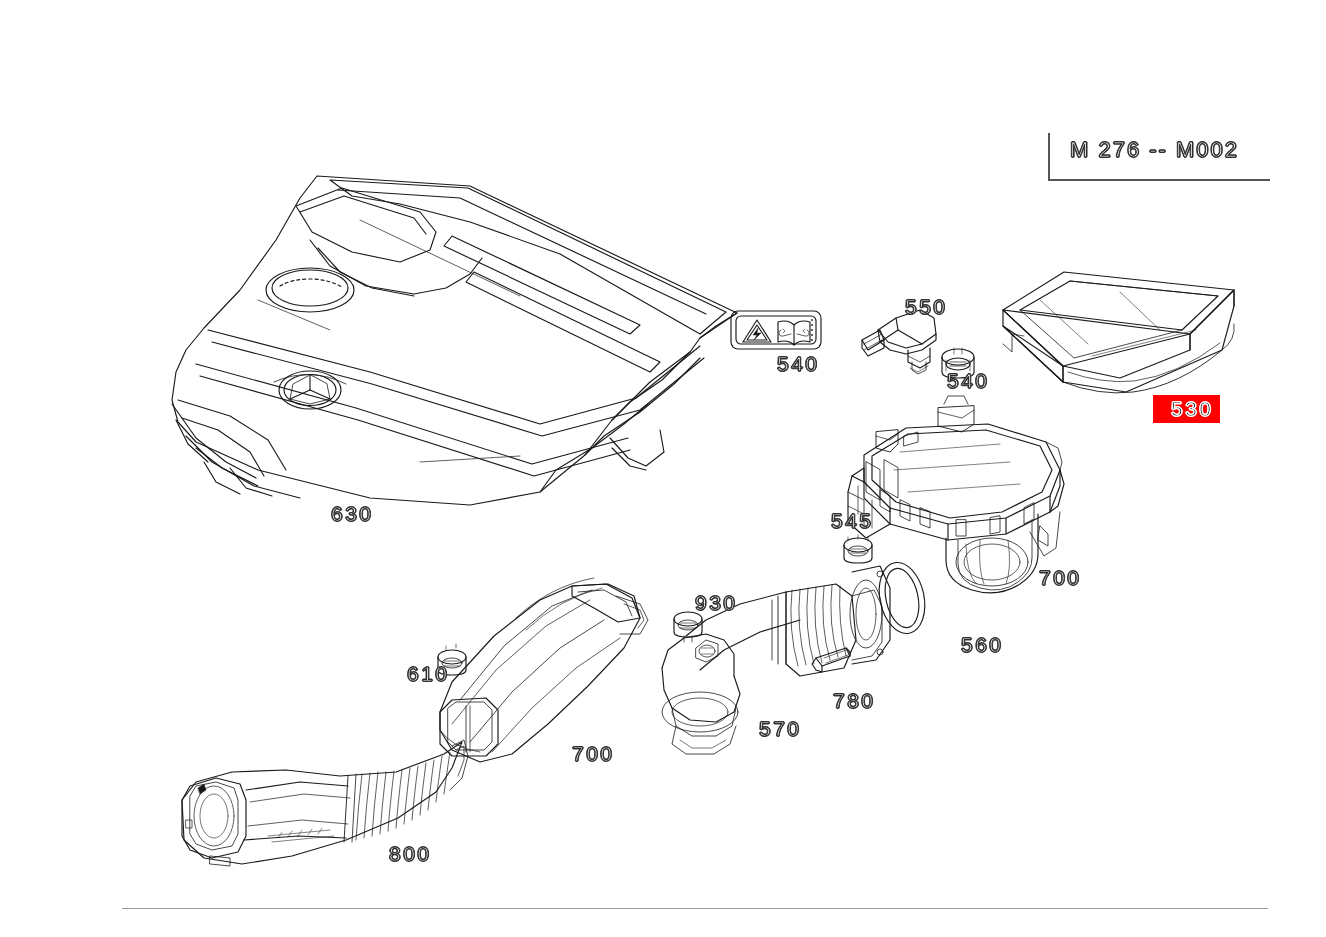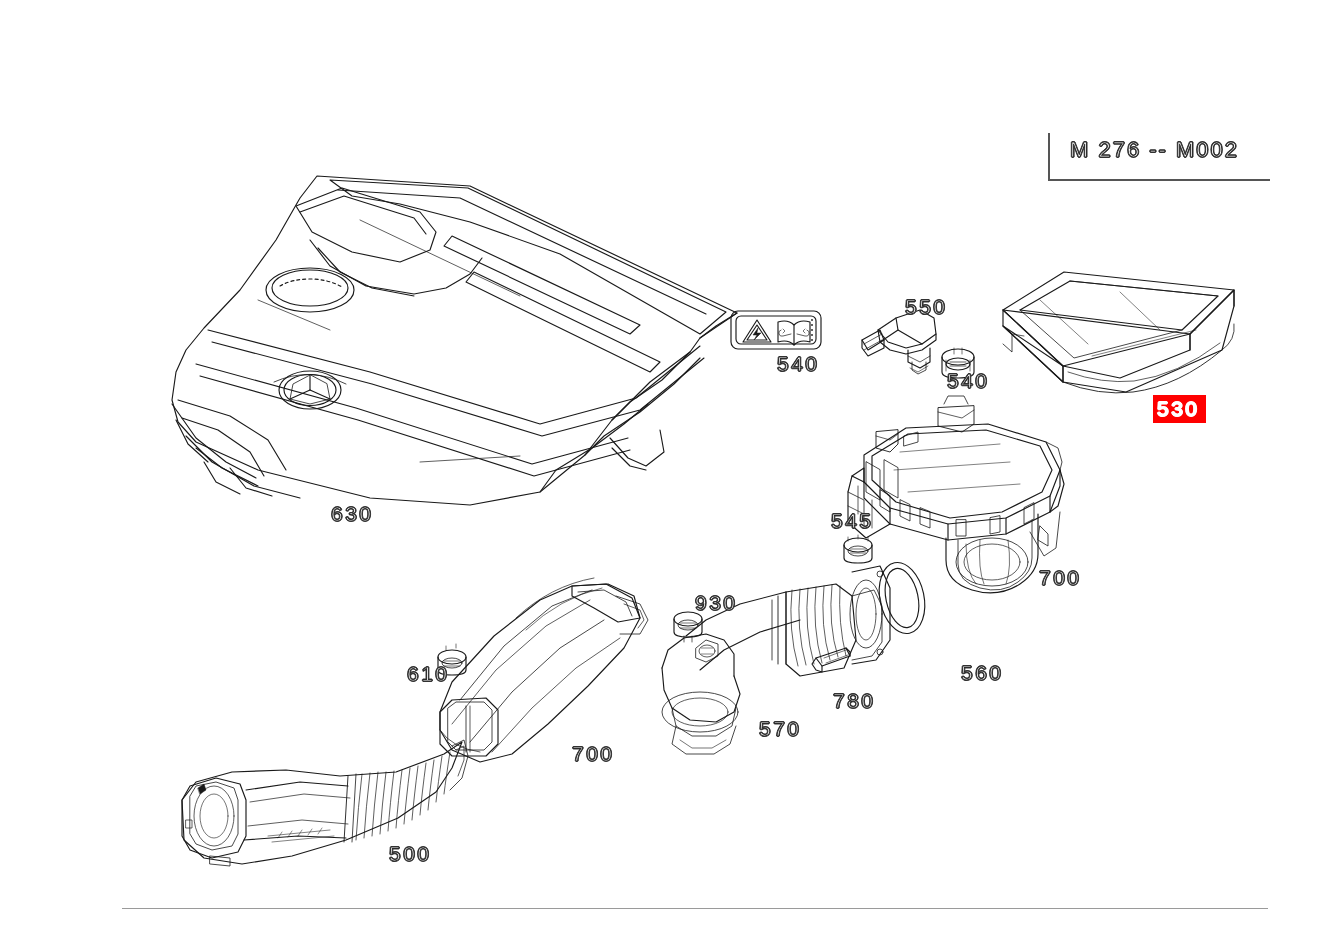--- a/index.html
+++ b/index.html
@@ -36,22 +36,22 @@
     -webkit-text-stroke: 1px #2b2b2b;
     text-shadow:
       -1px 0 #3a3a3a, 1px 0 #3a3a3a,
       0 -1px #3a3a3a, 0 1px #3a3a3a;
     white-space: nowrap;
     user-select: none;
     margin-left: 19px;
   }
   .callout.highlighted {
     background: #ff0000;
-    padding: 3px 6px 4px 4px;
-    color: #ffffff;
+    padding: 3px 6px 4px 18px;
+    color: #000000;
     -webkit-text-stroke: 1px #ffffff;
     text-shadow:
       -1px 0 #ffffff, 1px 0 #ffffff,
       0 -1px #ffffff, 0 1px #ffffff;
   }
   
   #header-tag {
     position: absolute;
     left: 1048px;
     top: 133px;
@@ -481,24 +481,24 @@
   </div>
 
   <div id="callout-layer">
       <div class="callout" style="left: 312px; top: 503px;">630</div>
       <div class="callout" style="left: 758px; top: 353px;">540</div>
       <div class="callout" style="left: 886px; top: 296px;">550</div>
       <div class="callout" style="left: 928px; top: 370px;">540</div>
       <div class="callout highlighted" style="left: 1134px; top: 395px;">530</div>
       <div class="callout" style="left: 1020px; top: 567px;">700</div>
       <div class="callout" style="left: 812px; top: 510px;">545</div>
-      <div class="callout" style="left: 898px; top: 662px; padding-left: 44px;">560</div>
+      <div class="callout" style="left: 898px; top: 634px; padding-left: 44px;">560</div>
       <div class="callout" style="left: 676px; top: 592px;">930</div>
       <div class="callout" style="left: 740px; top: 718px;">570</div>
       <div class="callout" style="left: 814px; top: 690px;">780</div>
       <div class="callout" style="left: 553px; top: 743px;">700</div>
       <div class="callout" style="left: 388px; top: 663px;">610</div>
-      <div class="callout" style="left: 370px; top: 843px;">500</div>
+      <div class="callout" style="left: 370px; top: 843px;">800</div>
     </div>
 
   <div id="footer-rule"></div>
 
 </div>
 
 </body></html>

